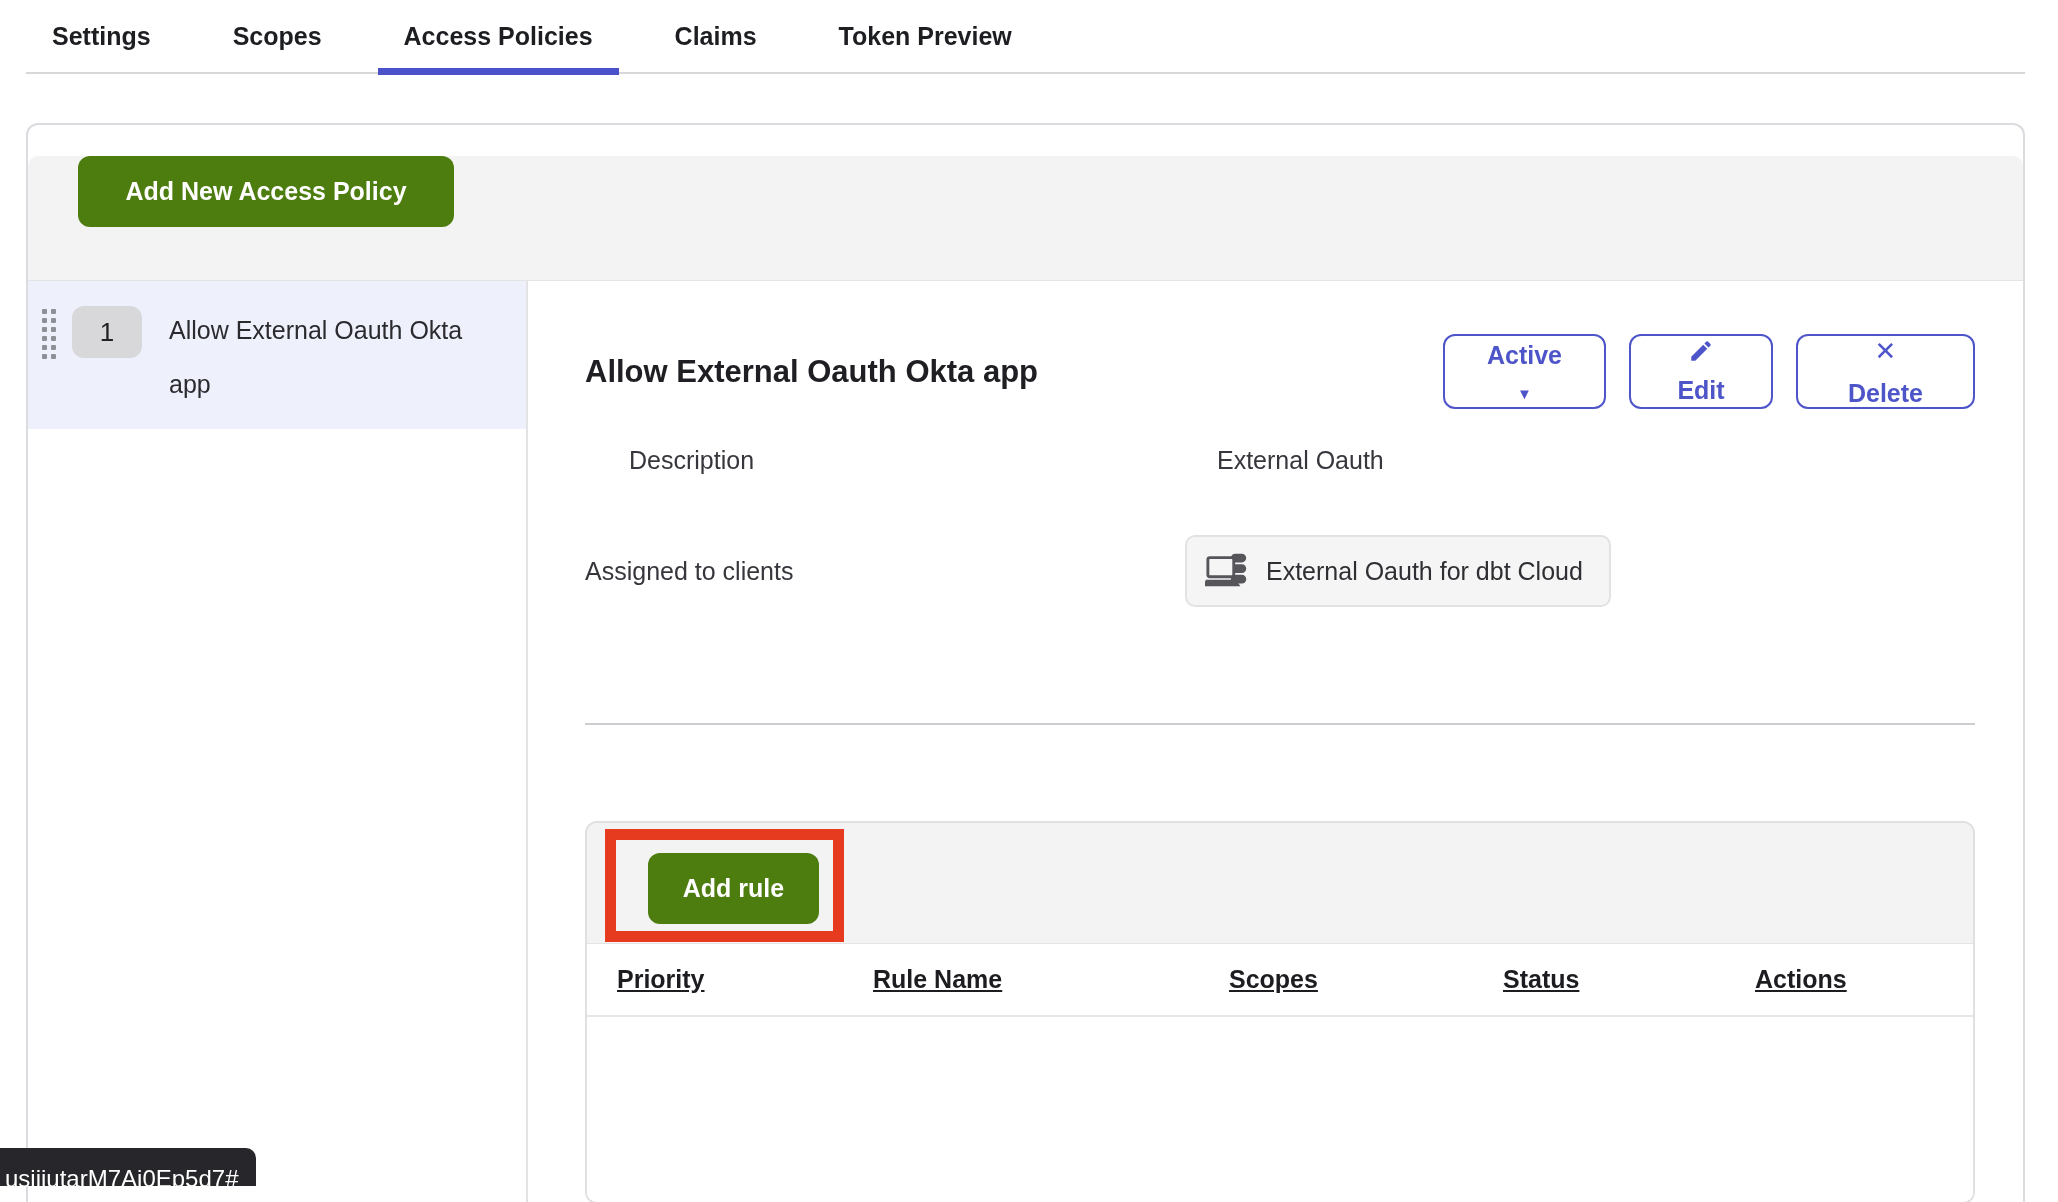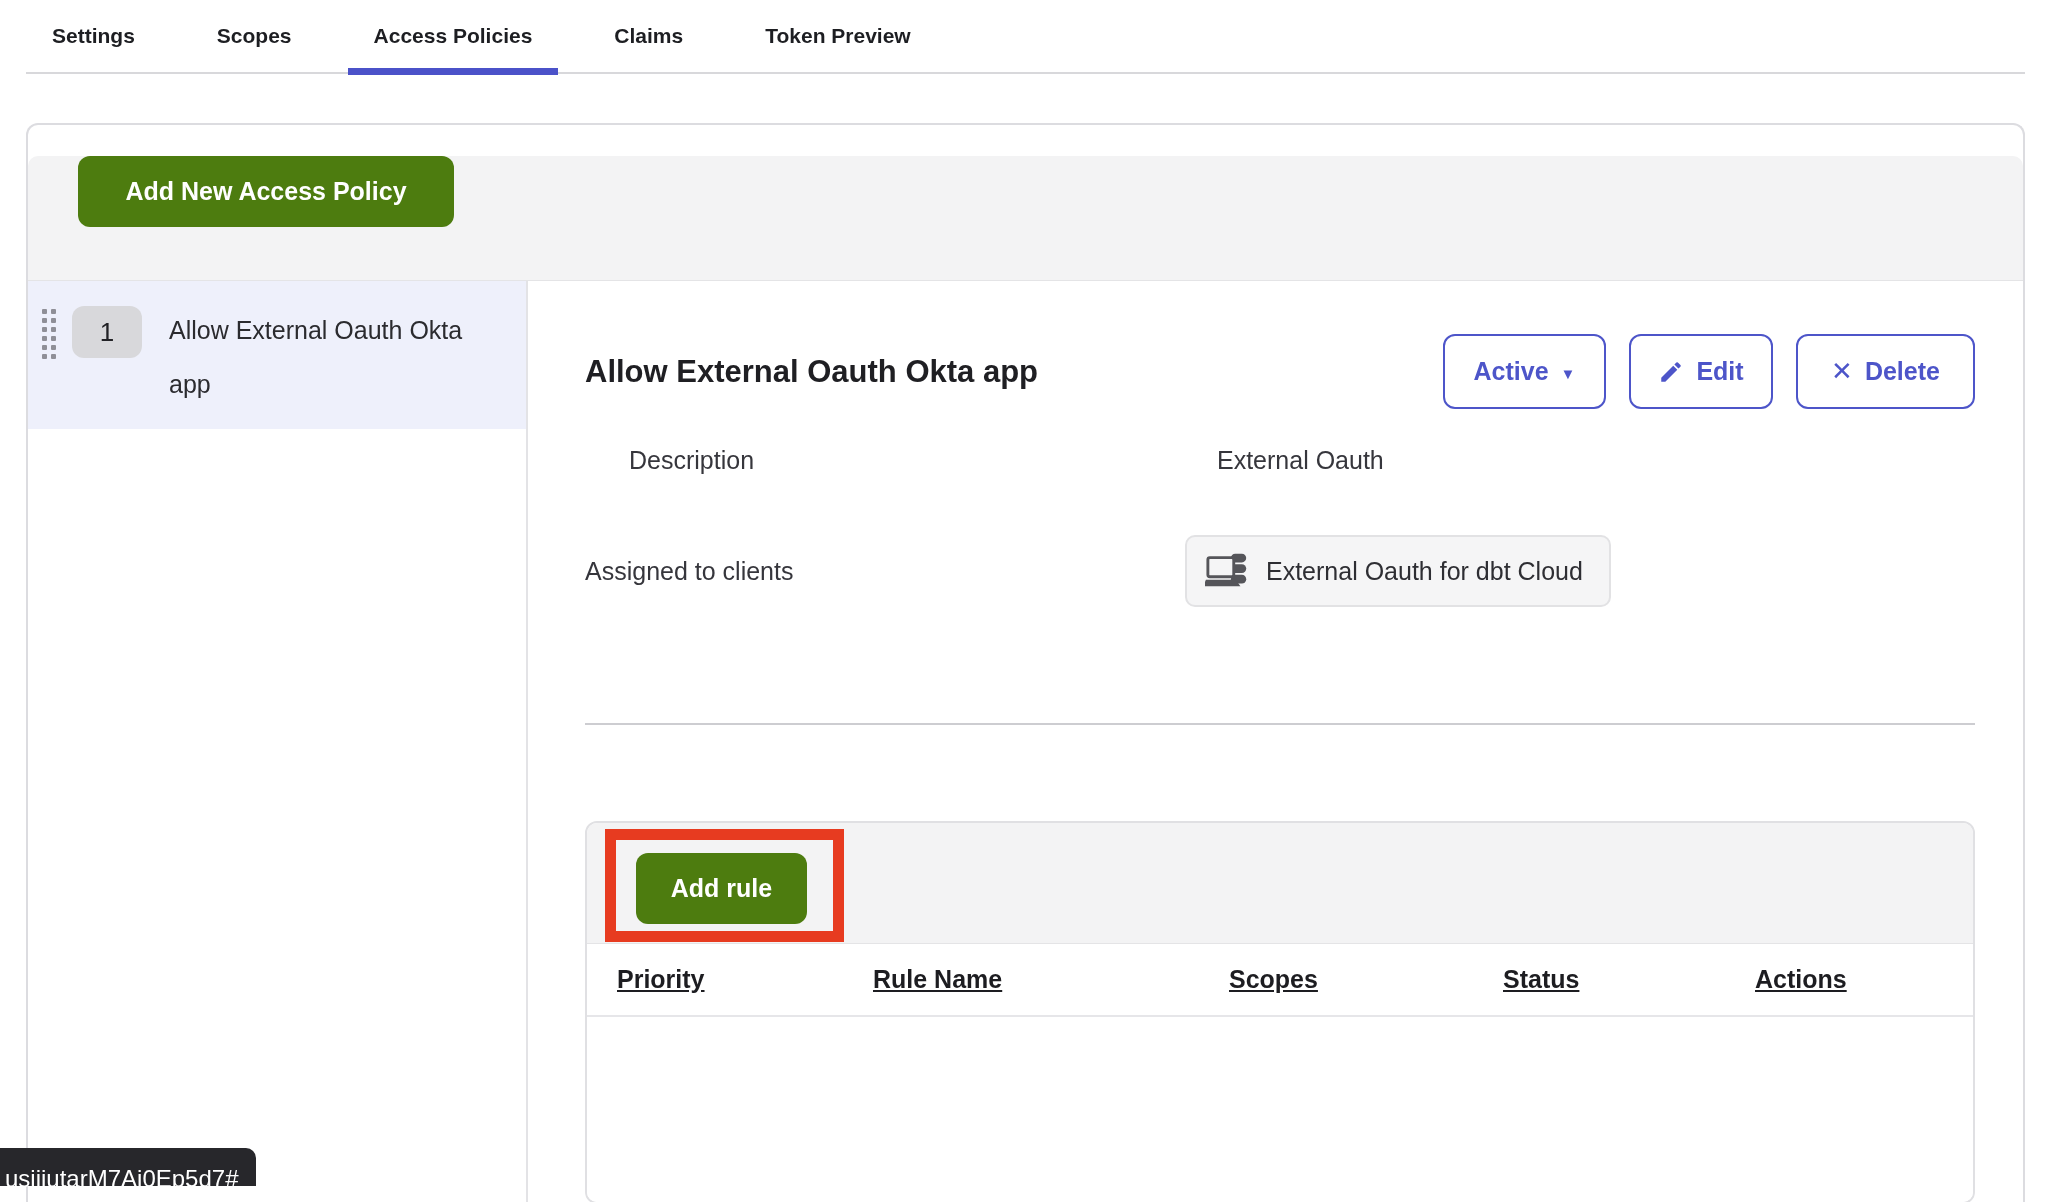--- a/index.html
+++ b/index.html
@@ -3,21 +3,21 @@
 <meta charset="utf-8">
 <style>
   * { box-sizing: border-box; margin: 0; padding: 0; }
   html, body { width: 2058px; height: 1202px; overflow: hidden; background: #ffffff;
     font-family: "Liberation Sans", "DejaVu Sans", sans-serif; color: #2c2c31; }
 
   
   .tabbar { position: relative; height: 74px; margin: 0 33px 0 26px;
     border-bottom: 2px solid #d8d8db; display: flex; align-items: center; gap: 30px; }
   .tab { position: relative; height: 74px; display: flex; align-items: center;
-    padding: 0 26px; font-size: 21px; font-weight: 700; color: #1d1e22; cursor: pointer; white-space: nowrap; }
+    padding: 0 26px; font-size: 25px; font-weight: 700; color: #1d1e22; cursor: pointer; white-space: nowrap; }
   .tab.active::after { content: ""; position: absolute; left: 0; right: 0; bottom: -2px;
     height: 7px; background: #4b52c9; }
 
   
   .panel { margin-left: 26px; margin-top: 49px; width: 1999px; height: 1079px;
     border: 2px solid #dcdce0; border-bottom: none; border-radius: 12px 12px 0 0; }
   .panel-header { height: 125px; background: #f3f3f4; border-bottom: 1px solid #e4e4e6;
     border-radius: 10px 10px 0 0; }
   .btn-primary { display: flex; align-items: center; justify-content: center;
     background: #4d7c0f; color: #ffffff; font-weight: 700; font-size: 25px;
@@ -36,21 +36,21 @@
     border-radius: 12px; display: flex; align-items: center; justify-content: center;
     font-size: 26px; color: #222226; }
   .policy-name { margin: 22px 0 0 27px; width: 300px; font-size: 25px; line-height: 54px; color: #2b2b2f; }
 
   
   .main { flex: 1; padding: 0 48px 0 57px; }
   .detail-header { margin-top: 53px; display: flex; align-items: center; }
   .detail-title { flex: 1; font-size: 31px; font-weight: 700; color: #1f1f23; }
   .btn-outline { height: 75px; display: flex; align-items: center; justify-content: center;
     gap: 12px; border: 2px solid #4d55c9; border-radius: 12px; background: #ffffff;
-    color: #4d55c9; font-size: 25px; font-weight: 700; cursor: pointer; }
+    color: #4d55c9; font-size: 25px; font-weight: 700; cursor: pointer; flex-direction: column; }
   .btn-group { display: flex; gap: 23px; }
   .btn-status { width: 163px; }
   .btn-edit   { width: 144px; }
   .btn-delete { width: 179px; }
   .caret { font-size: 15px; margin-top: 3px; }
   .x-glyph { font-size: 26px; font-weight: 400; }
   .pencil-icon svg { width: 26px; height: 26px; display: block; fill: #4d55c9; }
 
   .field-row { display: flex; align-items: flex-start; font-size: 25px; color: #36363c; }
   .field-row.first { margin-top: 37px; margin-left: 44px; }
@@ -63,21 +63,21 @@
 
   .divider { margin-top: 116px; height: 2px; width: 1390px; background: #cdcdd1; }
 
   
   .rules-card { margin-top: 96px; width: 1390px; height: 383px;
     border: 2px solid #e0e0e3; border-radius: 12px; display: flex; flex-direction: column; }
   .rules-toolbar { position: relative; height: 121px; background: #f3f3f4;
     border-bottom: 1px solid #e4e4e6; border-radius: 10px 10px 0 0; }
   .annotation-box { position: absolute; left: 18px; top: 6px; width: 239px; height: 113px;
     border: 11px solid #e73b20; pointer-events: none; }
-  .add-rule-btn { position: absolute; left: 49px; top: 30px; width: 171px; height: 71px; }
+  .add-rule-btn { position: absolute; left: 61px; top: 30px; width: 171px; height: 71px; }
   .rules-header { height: 73px; display: flex; align-items: center;
     border-bottom: 2px solid #e6e6e9; font-size: 25px; font-weight: 700; color: #1d1d21; text-decoration: underline; }
   .col { padding-left: 30px; }
   .col-priority { width: 256px; }
   .col-rulename { width: 356px; }
   .col-scopes   { width: 274px; }
   .col-status   { width: 252px; }
   .col-actions  { flex: 1; }
   .rules-body { flex: 1; background: #ffffff; border-radius: 0 0 10px 10px; }
 

